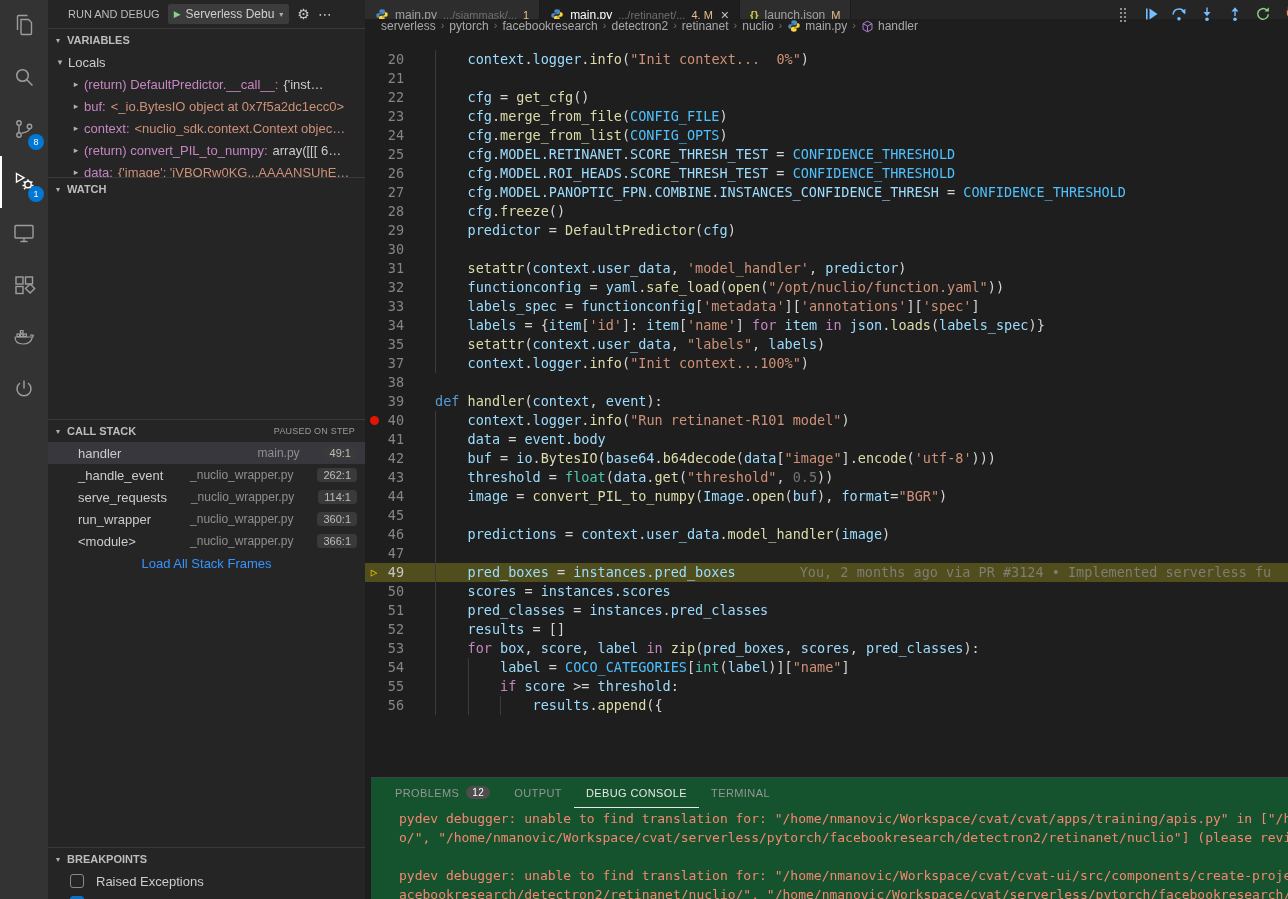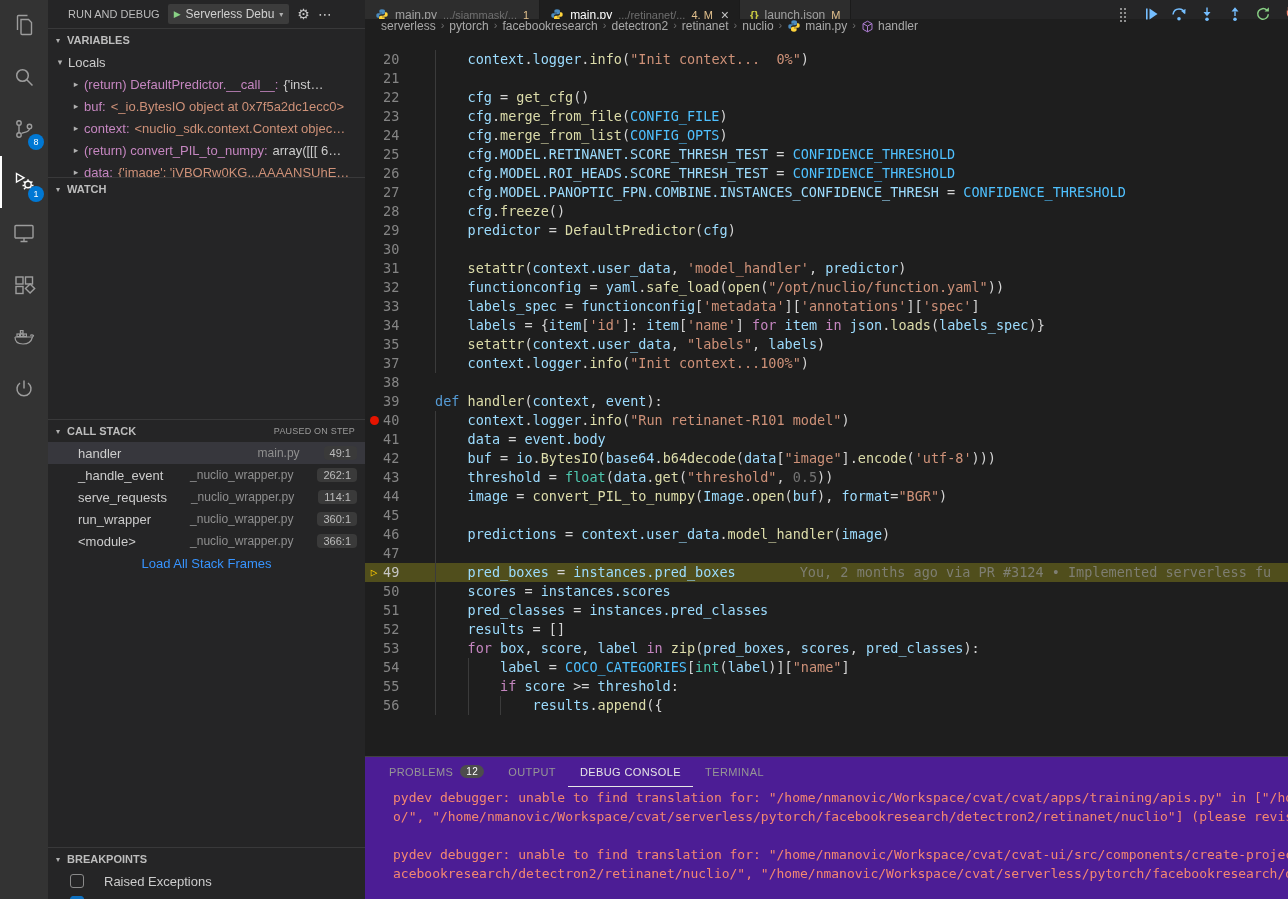--- a/index.html
+++ b/index.html
@@ -36,21 +36,21 @@
   .chev{width:16px;flex:none;text-align:center;color:#b0b0b0;font-size:9px}
   .var-name{color:#c586c0}
   .var-val{color:#cccccc;margin-left:5px}
   .var-val.str{color:#ce9178}
   .cs-row{height:22px;display:flex;align-items:center;padding:0 8px 0 30px;white-space:nowrap;overflow:hidden;cursor:pointer}
   .cs-row.selected{background:#37373d}
   .cs-name{color:#cccccc;font-size:13px}
   .cs-file{margin-left:auto;color:#8f8f8f;font-size:12px}
   .cs-badge{margin-left:24px;background:#3a3a3a;color:#bcbcbc;font-size:11px;border-radius:4px;padding:1px 6px;flex:none}
   .cs-link{height:22px;display:flex;align-items:center;justify-content:center;color:#3794ff;font-size:13px;cursor:pointer}
-  .bp-row{height:22px;display:flex;align-items:center;gap:20px;padding-left:22px;cursor:pointer}
+  .bp-row{height:22px;display:flex;align-items:center;gap:12px;padding-left:22px;cursor:pointer}
   .cbx{width:14px;height:14px;border:1px solid #8a8a8a;border-radius:3px;display:flex;align-items:center;justify-content:center;font-size:10px;color:#fff;flex:none;background:transparent}
   .cbx.checked{background:#0e70c0;border-color:#0e70c0}
   .bp-label{font-size:13px;color:#cccccc}
 
   
   .main{position:absolute;left:365px;top:0;right:0;bottom:0}
   .tabbar{position:absolute;top:0;left:0;right:0;height:30px;background:#252526;display:flex;overflow:hidden}
   .tab{height:30px;display:flex;align-items:center;padding:0 10px;gap:6px;background:#2d2d2d;border-right:1px solid #1b1b1b;cursor:pointer;white-space:nowrap}
   .tab.active{background:#1e1e1e}
   .tab-icon{display:flex;align-items:center}
@@ -67,32 +67,32 @@
   .bc-item{display:flex;align-items:center;gap:4px;cursor:pointer}
   .bc-sep{color:#6e6e6e;margin:0 5px;font-size:11px}
   .bc-icon{display:flex;align-items:center}
 
   .editor{position:absolute;top:50px;bottom:143px;left:0;right:0;background:#1e1e1e;overflow:hidden;font-family:"DejaVu Sans Mono","Liberation Mono",monospace;font-size:13.5px}
   .line{height:19px;display:flex;white-space:pre;line-height:19px}
   .line.current{background:#504e1c}
   .glyph{width:18px;flex:none;display:flex;align-items:center;justify-content:center}
   .bp-dot{width:9px;height:9px;border-radius:50%;background:#e51400}
   .cur-arrow{color:#ffcc00;font-size:11px}
-  .lnum{width:26px;flex:none;text-align:left;color:#858585}
+  .lnum{width:26px;flex:none;text-align:center;color:#858585}
   .line.current .lnum{color:#c6c6c6}
   .codetext{padding-left:26px}
   .tk-p{color:#d4d4d4}.tk-v{color:#9cdcfe}.tk-f{color:#dcdcaa}.tk-s{color:#ce9178}
   .tk-n{color:#737373}.tk-k{color:#569cd6}.tk-c{color:#c586c0}.tk-C{color:#4fc1ff}
   .tk-t{color:#4ec9b0}
   .tk-fw{color:#dcdcaa;text-decoration-style:wavy;text-decoration-color:#4a7ca8;text-decoration-thickness:1px;text-underline-offset:3px}
   .tk-i{display:inline-block;width:4ch;box-shadow:inset 1px 0 0 #3b3b3b}
   .blame{color:#7e7e72;margin-left:64px}
 
   
-  .panel{position:absolute;left:0;right:0;bottom:0;height:143px;background:#4c1d95;border-top:1px solid #404040}
+  .panel{position:absolute;left:6px;right:0;bottom:0;height:122px;background:#14532d;border-top:1px solid #404040}
   .panel-tabs{height:30px;display:flex;align-items:center;padding-left:12px}
   .ptab{height:100%;display:flex;align-items:center;gap:7px;padding:0 12px;font-size:11px;letter-spacing:.4px;color:#969696;border-bottom:1px solid transparent;cursor:pointer;white-space:nowrap}
   .ptab.active{color:#e7e7e7;border-bottom-color:#e7e7e7}
   .pbadge{background:#4d4d4d;color:#ffffff;border-radius:9px;padding:1px 6px;font-size:10px}
   .console{position:absolute;top:30px;left:0;right:0;bottom:0;overflow:hidden;font-family:"DejaVu Sans Mono","Liberation Mono",monospace;font-size:13px;line-height:19px;padding:1px 0 0 28px;color:#f48771}
   .cline{height:19px;white-space:pre;overflow:hidden}
 </style>
 </head>
 <body>
 

